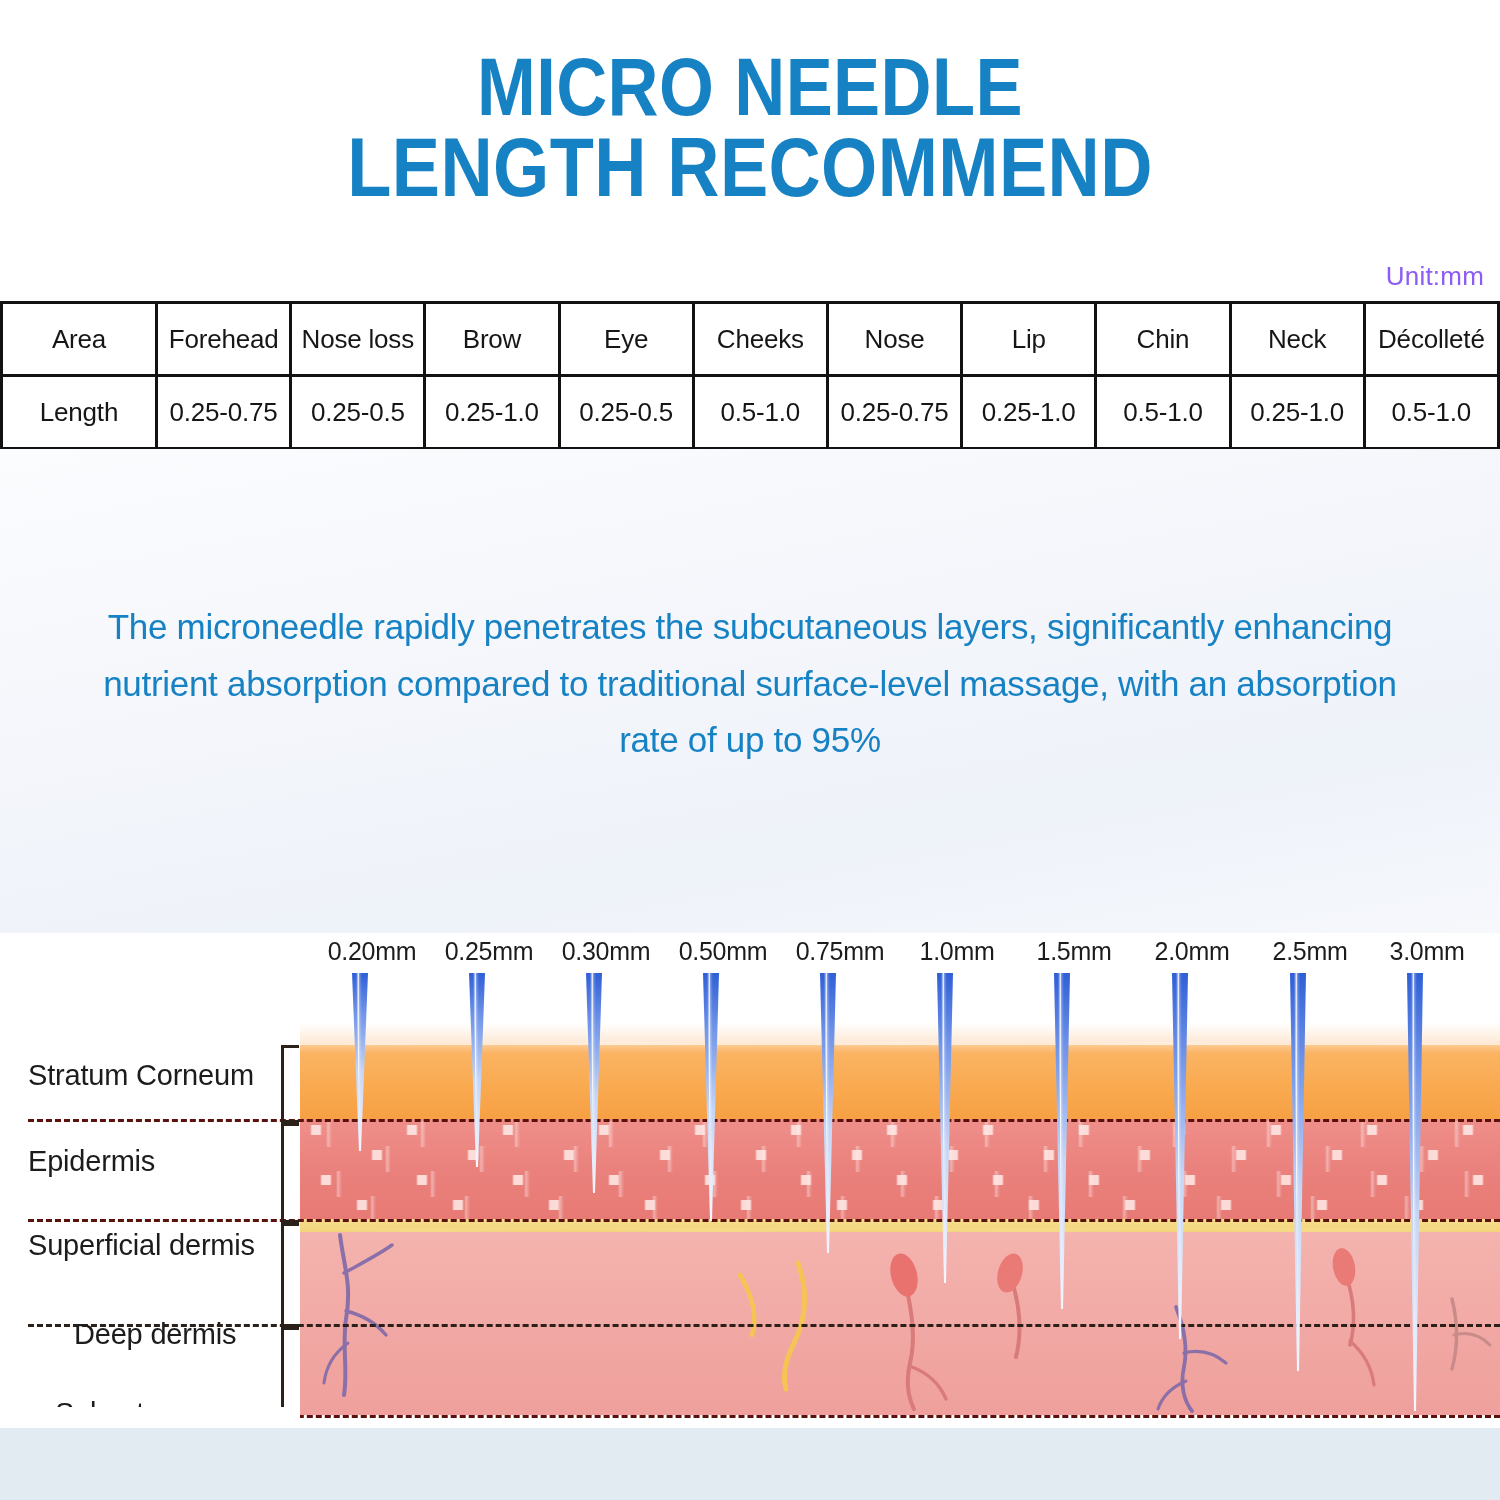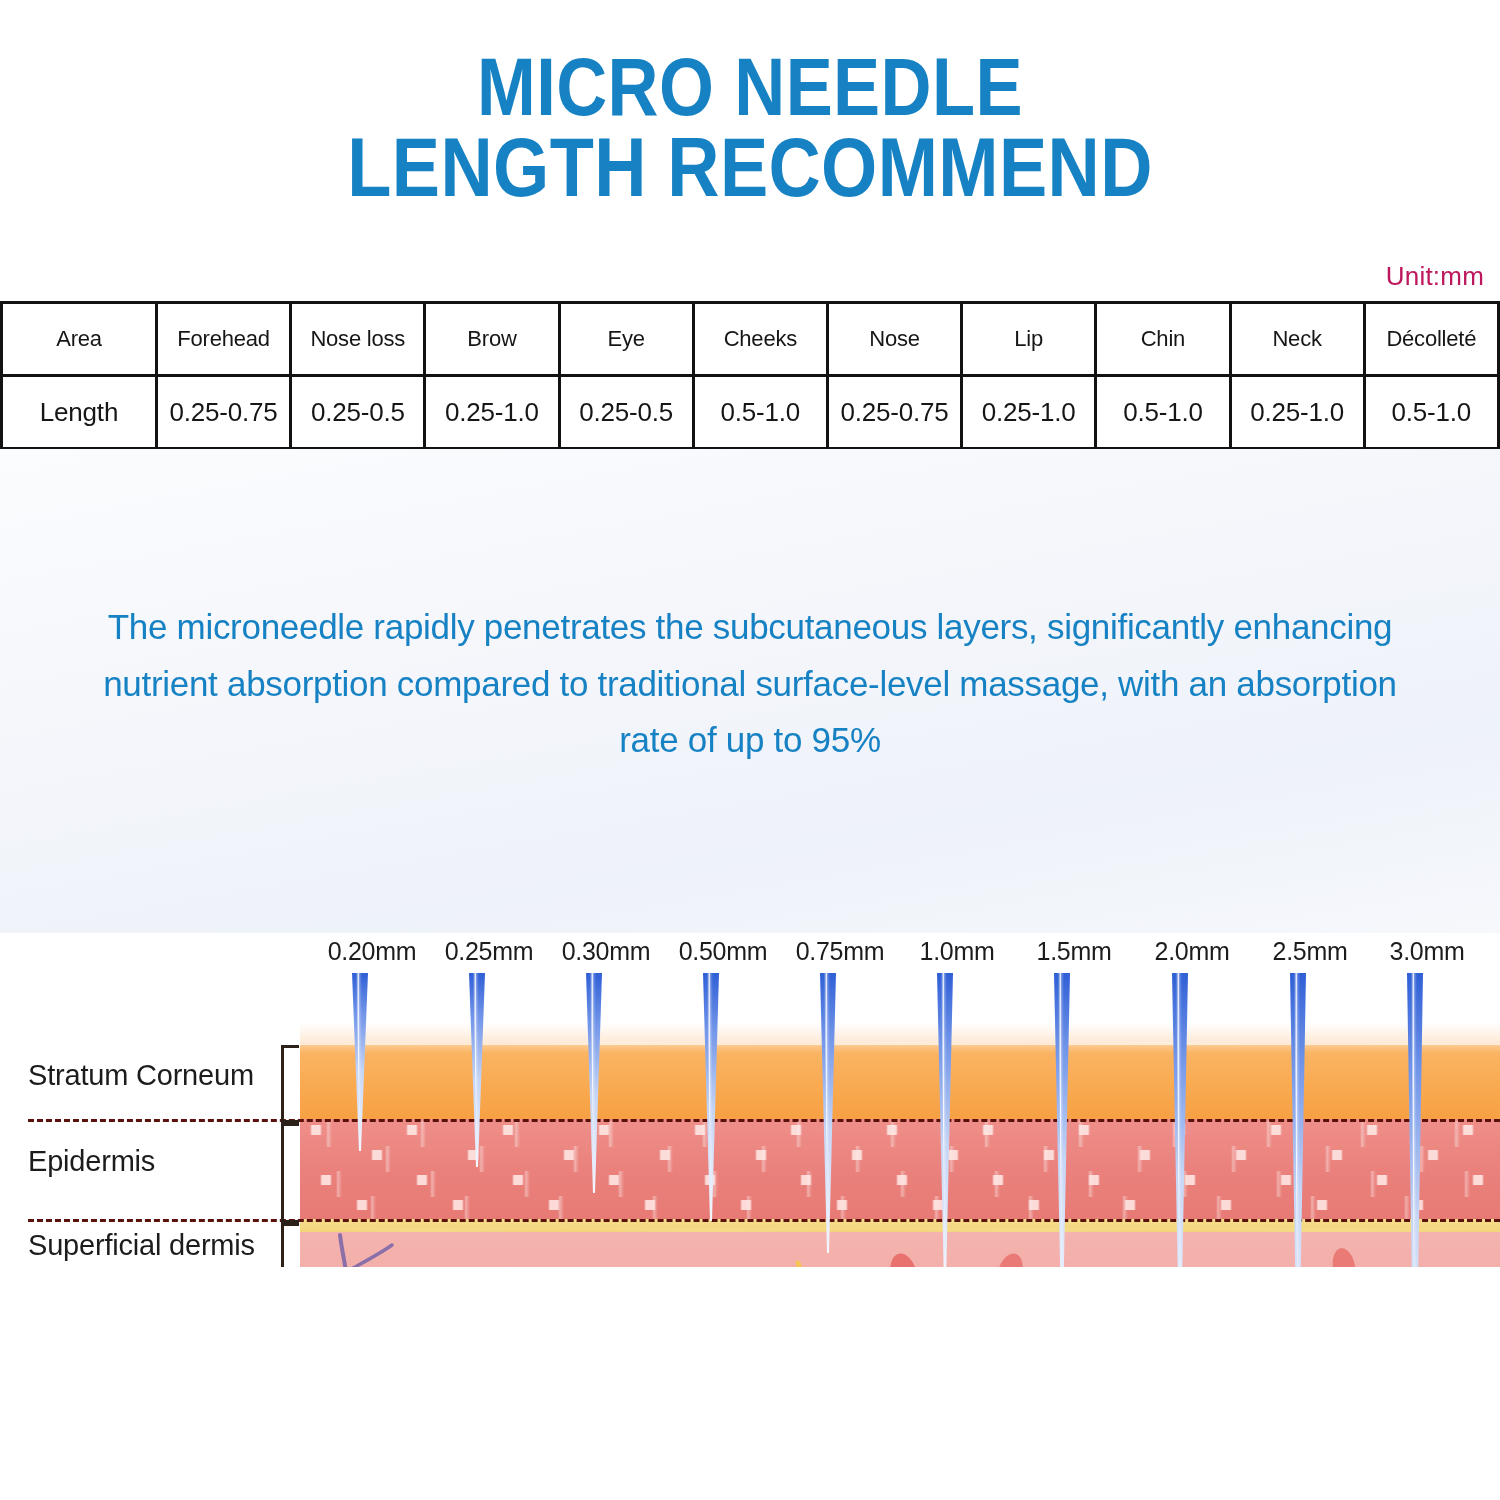--- a/index.html
+++ b/index.html
@@ -12,21 +12,21 @@
     height: 1500px;
     overflow: hidden;
     font-family: "Liberation Sans", sans-serif;
     position: relative;
   }
 
   
   #page {
     position: relative;
     width: 1500px;
-    height: 1267px;
+    height: 1500px;
     background: #ffffff;
     overflow: hidden;
   }
 
   
   #title-block {
     position: absolute;
     top: 48px;
     left: 0;
     width: 1500px;
@@ -45,21 +45,21 @@
     white-space: nowrap;
   }
   .title-line.l2 { font-size: 84px; }
 
   
   #unit-caption {
     position: absolute;
     top: 261px;
     right: 16px;
     font-size: 26px;
-    color: #be185d;
+    color: #8b5cf6;
     font-family: "Liberation Sans", sans-serif;
     letter-spacing: 0.2px;
     text-align: right;
   }
 
   
   #needle-table {
     position: absolute;
     top: 301px;
     left: 0;
@@ -73,21 +73,21 @@
     text-align: center;
     vertical-align: middle;
     height: 70px;
     font-size: 26px;
     color: #161616;
     font-family: "Liberation Sans", sans-serif;
     white-space: nowrap;
     letter-spacing: -0.2px;
     padding: 0 2px;
   }
-  #needle-table tr.row-head td { font-size: 22px; }
+  #needle-table tr.row-head td { font-size: 26px; }
   #needle-table td.col-label { width: 148px; }
 
   
   #mid-band {
     position: absolute;
     top: 449px;
     left: 0;
     width: 1500px;
     height: 486px;
     background:

